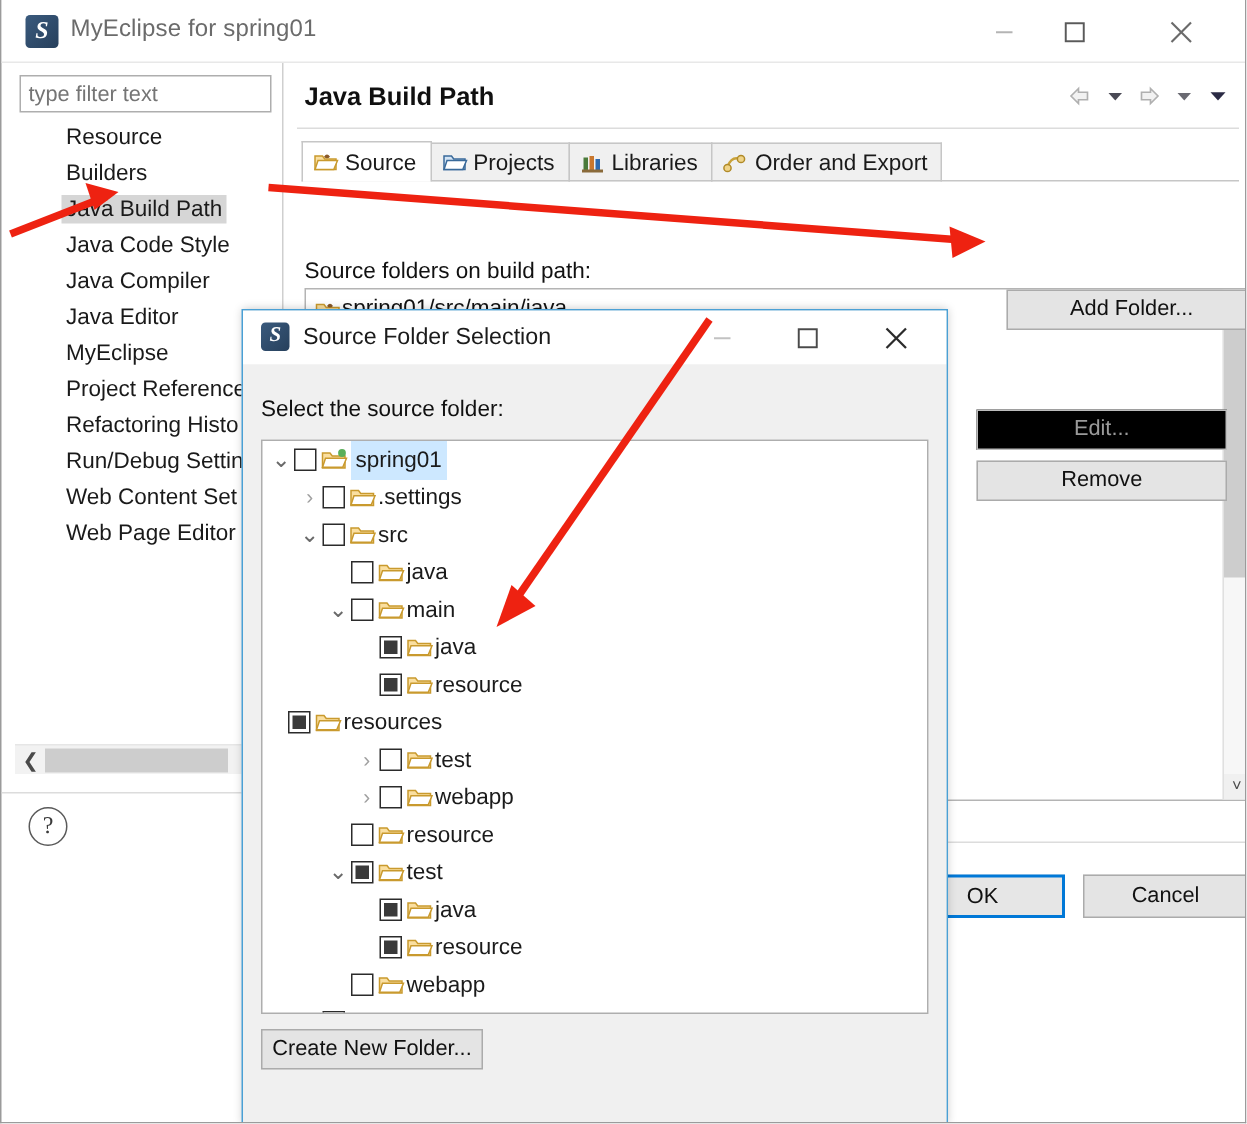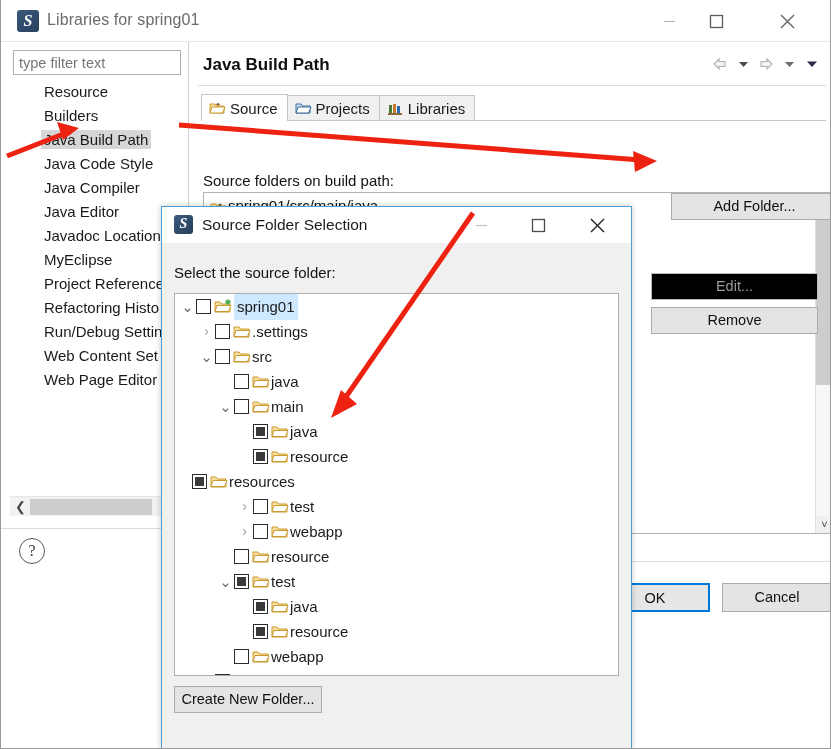--- a/index.html
+++ b/index.html
@@ -438,21 +438,21 @@
   }
 </style>
 </head>
 <body>
 
 <div id="root">
 <div class="win-outer">
 
   <div class="titlebar">
     <div class="title-icon">S</div>
-    <div class="title-text">Libraries for spring01</div>
+    <div class="title-text">MyEclipse for spring01</div>
 
     <div class="win-ctrl ctrl-min">
       <svg width="13" height="13" viewBox="0 0 13 13">
             <line x1="1" y1="6.5" x2="12" y2="6.5" stroke="#b4b4b4" stroke-width="1.2"></line>
           </svg>
     </div>
     <div class="win-ctrl ctrl-max">
       <svg width="15" height="15" viewBox="0 0 15 15">
             <rect x="1.5" y="1.5" width="12" height="12" fill="none" stroke="#5a5a5a" stroke-width="1.3"></rect>
           </svg>
@@ -469,21 +469,20 @@
 
   <div class="left-pane">
     <input class="filter-box" type="text" placeholder="type filter text" style="">
     <div class="tree-list" id="sidebar-list">
           <div class="tree-row"><span>Resource</span></div>
           <div class="tree-row"><span>Builders</span></div>
           <div class="tree-row selected"><span>Java Build Path</span></div>
           <div class="tree-row"><span>Java Code Style</span></div>
           <div class="tree-row"><span>Java Compiler</span></div>
           <div class="tree-row"><span>Java Editor</span></div>
-          <div class="tree-row"><span>Javadoc Location</span></div>
           <div class="tree-row"><span>MyEclipse</span></div>
           <div class="tree-row"><span>Project Reference</span></div>
           <div class="tree-row"><span>Refactoring Histo</span></div>
           <div class="tree-row"><span>Run/Debug Settin</span></div>
           <div class="tree-row"><span>Web Content Set</span></div>
           <div class="tree-row"><span>Web Page Editor</span></div>
         </div>
     <div class="hscroll">
       <div class="hscroll-arrow">❮</div>
       <div class="hscroll-thumb"></div>
@@ -549,20 +548,30 @@
             <span style="display: inline-flex;">
               <svg width="17" height="15" viewBox="0 0 17 15">
                 <rect x="2" y="4" width="3" height="9" fill="#4a7a3a"></rect>
                 <rect x="6" y="3" width="3" height="10" fill="#c9772e"></rect>
                 <rect x="10" y="5" width="3" height="8" fill="#2e6ab0"></rect>
                 <rect x="1" y="12" width="14" height="2" fill="#8a6a3a"></rect>
               </svg>
             </span>
             <span>Libraries</span>
           </div>
+          <div class="tab">
+            <span style="display: inline-flex;">
+              <svg width="17" height="15" viewBox="0 0 17 15">
+                <path d="M3,10 q3,-7 8,-5" stroke="#c9a23a" stroke-width="1.6" fill="none"></path>
+                <circle cx="3" cy="11" r="2.4" fill="#f0d488" stroke="#b08a28"></circle>
+                <circle cx="12" cy="5" r="2.4" fill="#f0d488" stroke="#b08a28"></circle>
+              </svg>
+            </span>
+            <span>Order and Export</span>
+          </div>
         </div>
     <div class="tabs-underline"></div>
 
     <div class="sf-label">Source folders on build path:</div>
 
     <div class="sf-list">
       <div id="sf-rows">
             <div class="sf-row"><span class="jfolder"><svg width="18" height="15" viewBox="0 0 18 15" class="folder-icon">
                   <path d="M1,3 L6,3 L7.5,5 L16,5 L16,13 L1,13 Z" fill="#fadfa0" stroke="#c99a2e" stroke-width="1"></path>
                   <path d="M3,6.5 L17,6.5 L14.5,12.5 L1,12.5 Z" fill="#ffffff" stroke="#c99a2e" stroke-width="1"></path>

